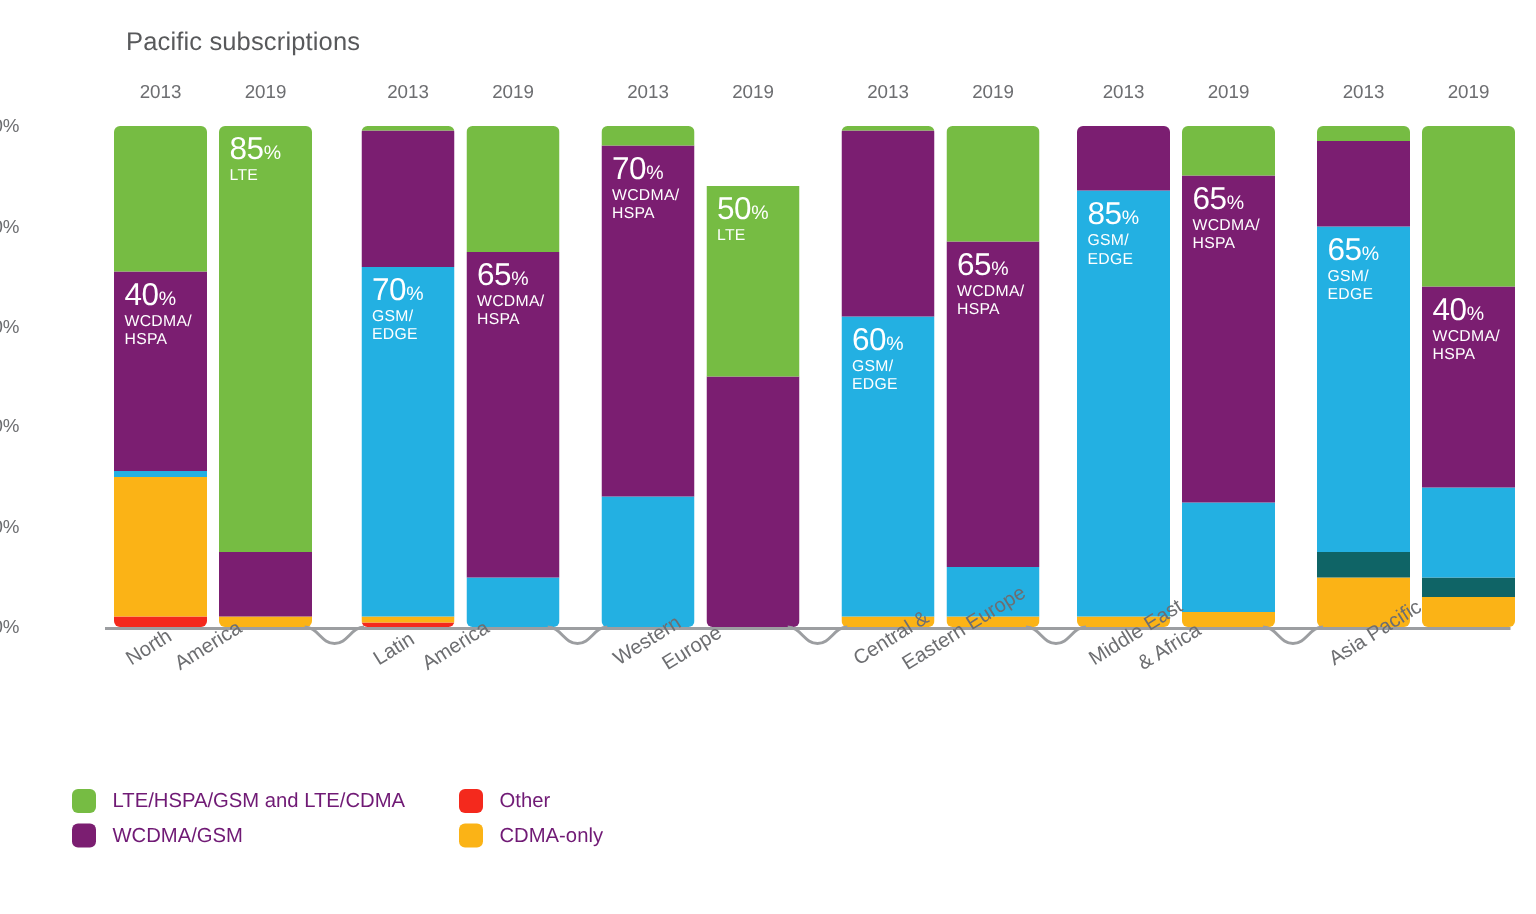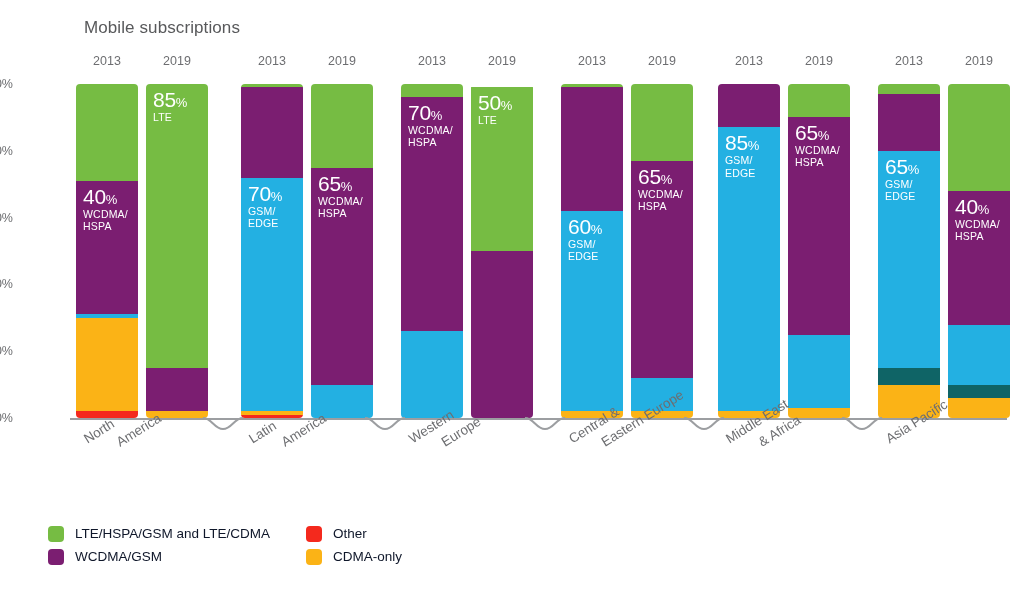--- a/index.html
+++ b/index.html
@@ -82,28 +82,28 @@
   
   .bracket{position:absolute;top:416px;}
 
   
   #legend{position:absolute;left:48px;top:522px;width:470px;}
   .legend-col{position:absolute;top:0;}
   .legend-col.c1{left:0;}
   .legend-col.c2{left:258px;}
   .legend-item{display:flex;align-items:center;height:23px;}
   .swatch{width:16px;height:16px;border-radius:4px;flex:none;}
-  .legend-text{margin-left:11px;font-size:13.5px;color:#0f172a;white-space:nowrap;}
+  .legend-text{margin-left:11px;font-size:13.5px;color:#701a75;white-space:nowrap;}
 </style>
 </head>
 <body>
 
 <div id="chart-root">
 
-  <div class="chart-title">Mobile subscriptions</div>
+  <div class="chart-title">Pacific subscriptions</div>
 
   <div class="ytick-wrap" id="yticks">
       <div class="ytick" style="top: 84px;">100%</div>
       <div class="ytick" style="top: 150.8px;">80%</div>
       <div class="ytick" style="top: 217.6px;">60%</div>
       <div class="ytick" style="top: 284.4px;">40%</div>
       <div class="ytick" style="top: 351.2px;">20%</div>
       <div class="ytick" style="top: 418px;">0%</div>
     </div>
 
@@ -183,21 +183,21 @@
             <div class="seg-label">
               <span class="pct">70<span class="sym">%</span></span>
               <span class="sub">WCDMA/</span>
               <span class="sub">HSPA</span>
             </div>
           </div>
           <div class="seg" style="height: 13.36px; background: rgb(118, 188, 67);"></div>
         </div>
         <div class="bar right">
           <div class="seg" style="height: 167px; background: rgb(123, 30, 113);"></div>
-          <div class="seg" style="height: 164px; background: rgb(118, 188, 67);">
+          <div class="seg" style="height: 127px; background: rgb(118, 188, 67);">
             <div class="seg-label">
               <span class="pct">50<span class="sym">%</span></span>
               <span class="sub">LTE</span>
             </div>
           </div>
         </div>
       </div>
       <div class="group" style="left: 489px; width: 132px;">
         <div class="bar left">
           <div class="seg" style="height: 6.68px; background: rgb(251, 179, 22);"></div>

